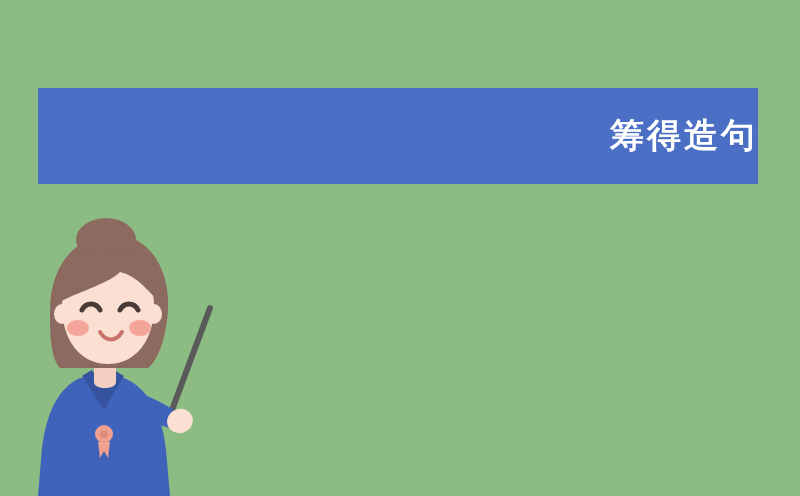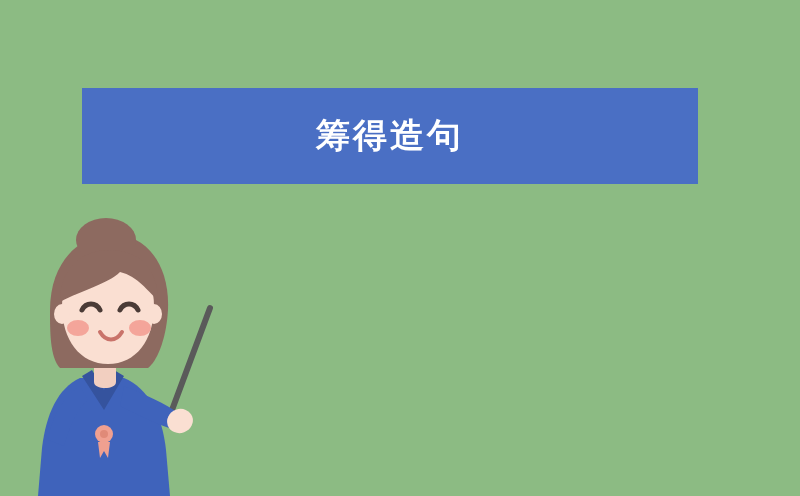--- a/index.html
+++ b/index.html
@@ -17,27 +17,26 @@
     width: 800px;
     height: 496px;
     background: #8cbb83;
     overflow: hidden;
   }
   
   #title-banner {
     position: absolute;
     left: 38px;
     top: 88px;
-    width: 616px;
+    width: 720px;
     height: 96px;
     background: #4a6fc4;
     display: flex;
     align-items: center;
-    justify-content: center;
-    margin-left: 44px;
+    justify-content: flex-end;
   }
   #title-text {
     color: #ffffff;
     font-size: 34px;
     font-weight: bold;
     letter-spacing: 3px;
     font-family: "DejaVu Sans", "Liberation Sans", sans-serif;
     text-align: center;
   }
   

